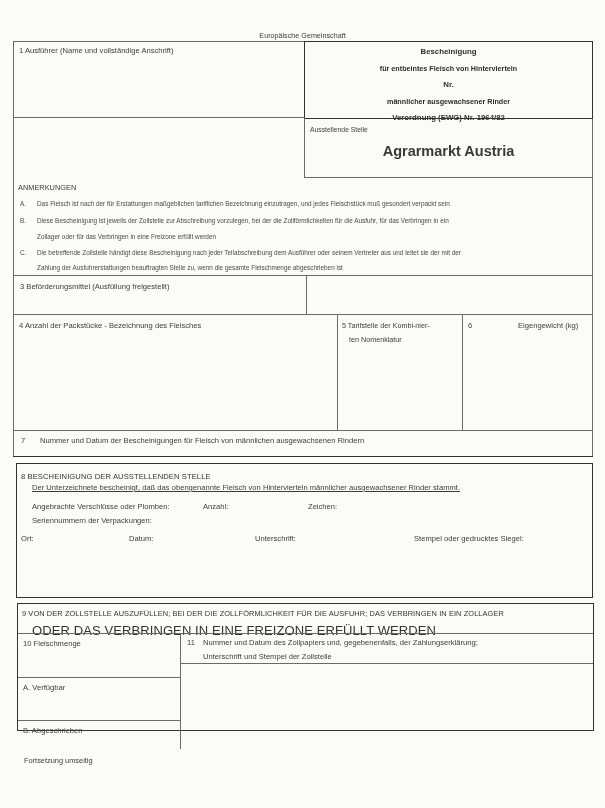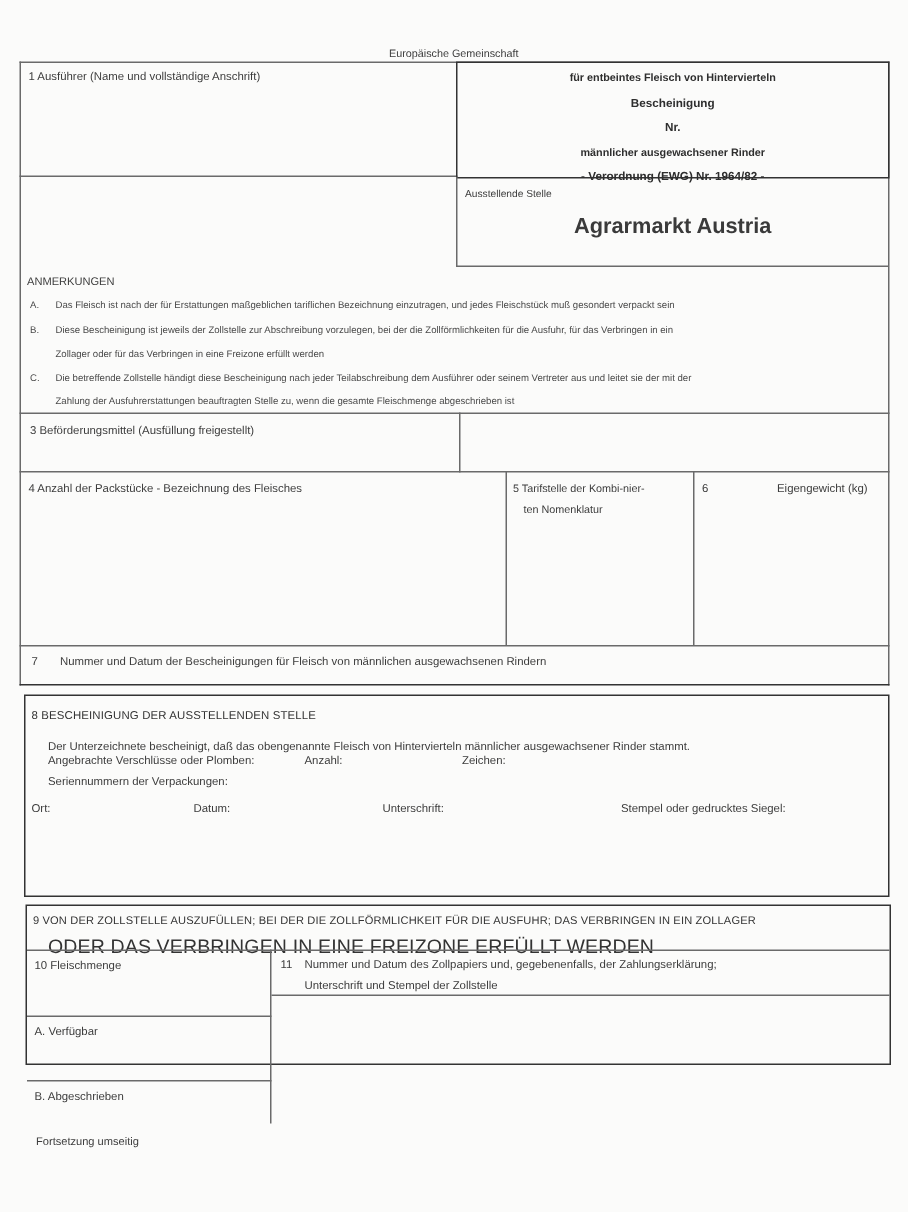--- a/index.html
+++ b/index.html
@@ -30,22 +30,22 @@
 <div class="hline" style="left:13px; width:580px; top:41px;"></div>
 <div class="hline thick" style="left:13px; width:580px; top:456px;"></div>
 
 <div class="abs" style="left:14px; top:41px; width:290px; height:76px;">
   <div class="abs txt" style="left:5px; top:5px;">1 Ausführer (Name und vollständige Anschrift)</div>
 </div>
 <div class="hline" style="left:13px; width:292px; top:117px;"></div>
 
 <div class="box thick" style="left:304px; top:41px; width:289px; height:78px;">
   <div class="abs title-block" style="left:0; right:0; top:2px;">
+    <div>Bescheinigung</div>
     <div style="font-weight:bold; font-size:7.2px;">für entbeintes Fleisch von Hintervierteln</div>
-    <div>Bescheinigung</div>
     <div>Nr.</div>
     <div style="font-weight:bold; font-size:7.2px;">männlicher ausgewachsener Rinder</div>
     <div>- Verordnung (EWG) Nr. 1964/82 -</div>
   </div>
 </div>
 
 <div class="box" style="left:304px; top:118px; width:288px; height:60px; border-top:none; border-right:none;">
   <div class="abs txt" style="left:5px; top:8px; font-size:6.8px;">Ausstellende Stelle</div>
   <div class="abs issuer-name" style="left:0; right:0; top:25px;">Agrarmarkt Austria</div>
 </div>
@@ -87,32 +87,32 @@
 </div>
 
 <div class="hline" style="left:13px; width:580px; top:430px;"></div>
 <div class="abs" style="left:14px; top:431px; width:578px; height:25px;">
   <div class="abs txt" style="left:7px; top:5px;">7</div>
   <div class="abs txt" style="left:26px; top:5px;">Nummer und Datum der Bescheinigungen für Fleisch von männlichen ausgewachsenen Rindern</div>
 </div>
 
 <div class="box thick" style="left:16px; top:463px; width:577px; height:135px;">
   <div class="abs upper" style="left:4px; top:8px; font-size:7.6px;">8 BESCHEINIGUNG DER AUSSTELLENDEN STELLE</div>
-  <div class="abs txt" style="left:15px; top:29px;">Der Unterzeichnete bescheinigt, daß das obengenannte Fleisch von Hintervierteln männlicher ausgewachsener Rinder stammt.</div>
+  <div class="abs txt" style="left:15px; top:19px;text-decoration:underline;">Der Unterzeichnete bescheinigt, daß das obengenannte Fleisch von Hintervierteln männlicher ausgewachsener Rinder stammt.</div>
   <div class="abs txt" style="left:15px; top:38px;">Angebrachte Verschlüsse oder Plomben:</div>
   <div class="abs txt" style="left:186px; top:38px;">Anzahl:</div>
   <div class="abs txt" style="left:291px; top:38px;">Zeichen:</div>
   <div class="abs txt" style="left:15px; top:52px;">Seriennummern der Verpackungen:</div>
   <div class="abs txt" style="left:4px; top:70px;">Ort:</div>
   <div class="abs txt" style="left:112px; top:70px;">Datum:</div>
   <div class="abs txt" style="left:238px; top:70px;">Unterschrift:</div>
   <div class="abs txt" style="left:397px; top:70px;">Stempel oder gedrucktes Siegel:</div>
 </div>
 
-<div class="box thick" style="left:17px; top:603px; width:577px; height:107px;">
+<div class="box thick" style="left:17px; top:603px; width:577px; height:128px;">
   <div class="abs upper" style="left:4px; top:5px; font-size:7.4px;">9 VON DER ZOLLSTELLE AUSZUFÜLLEN; BEI DER DIE ZOLLFÖRMLICHKEIT FÜR DIE AUSFUHR; DAS VERBRINGEN IN EIN ZOLLAGER</div>
   <div class="abs upper" style="left:14px; top:19px; font-size:13px;">ODER DAS VERBRINGEN IN EINE FREIZONE ERFÜLLT WERDEN</div>
   <div class="hline" style="left:0; width:575px; top:29px;"></div>
 
   <div class="abs" style="left:0; top:30px; width:162px; height:42px;">
     <div class="abs txt" style="left:5px; top:5px;">10 Fleischmenge</div>
   </div>
   <div class="hline" style="left:0; width:163px; top:73px;"></div>
   <div class="abs" style="left:0; top:74px; width:162px; height:42px;">
     <div class="abs txt" style="left:5px; top:5px;">A. Verfügbar</div>

